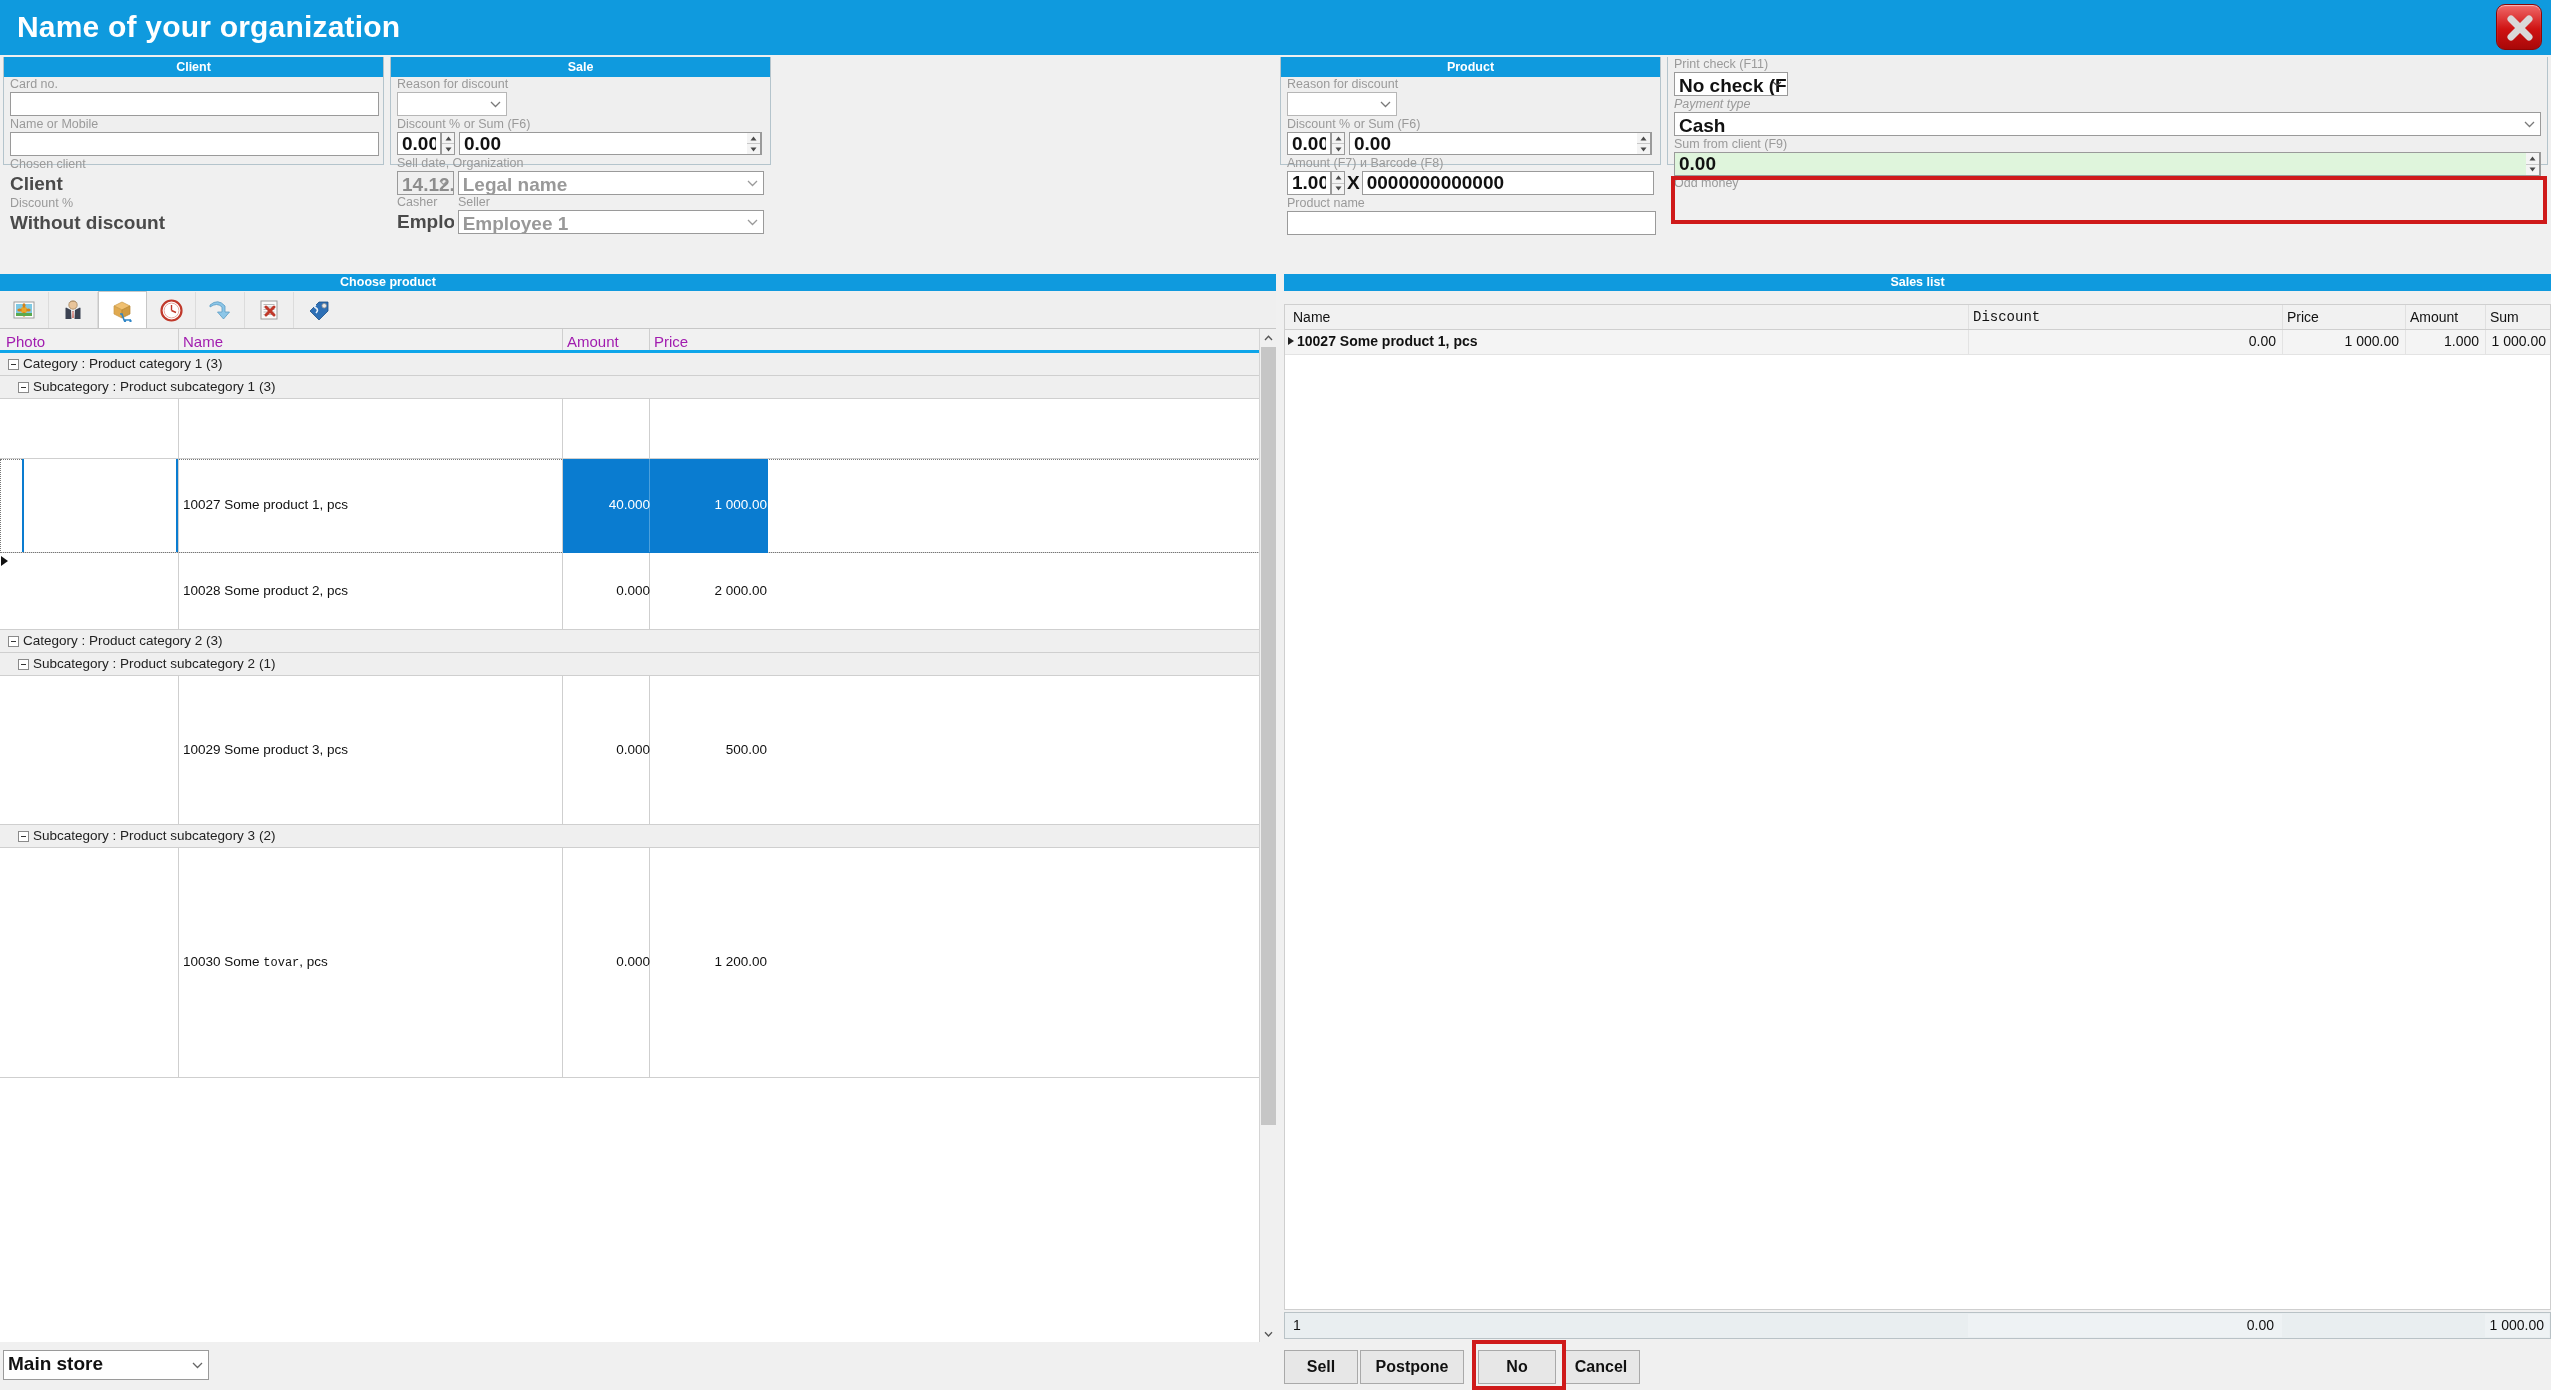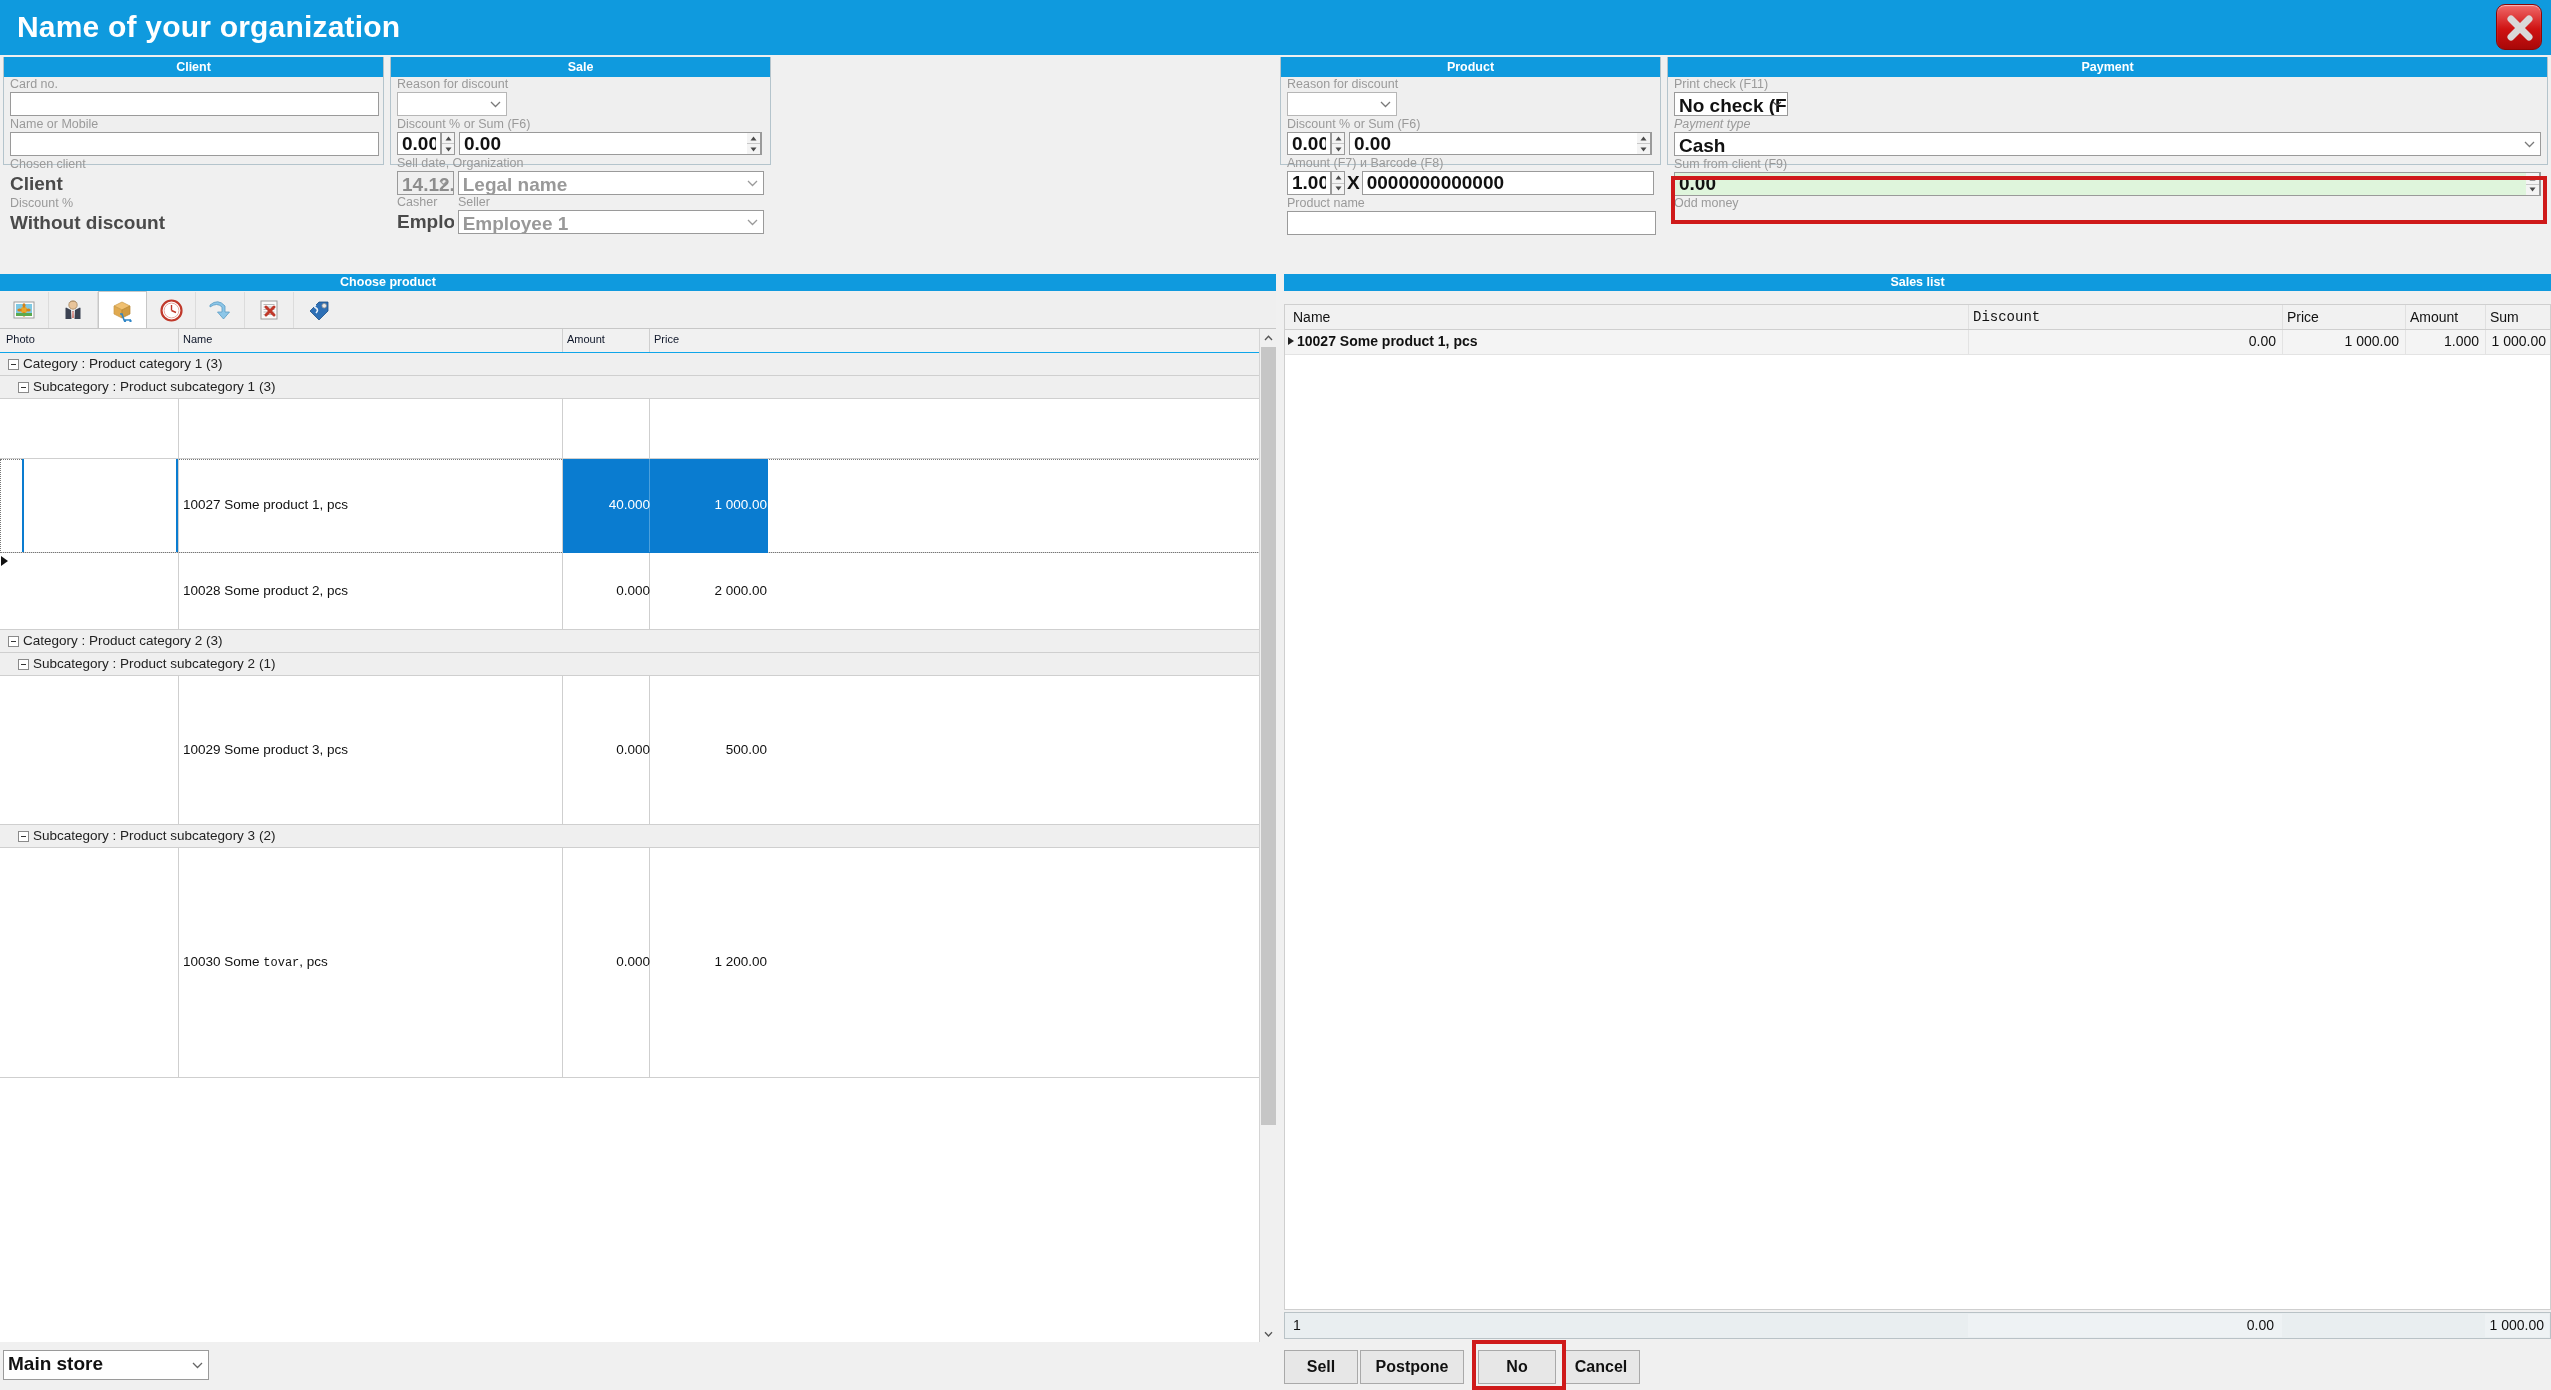--- a/index.html
+++ b/index.html
@@ -112,22 +112,22 @@
   }
   .tbtn.active{ background:#fff; border:1px solid #c7c7c7; border-bottom:none;
                 height:37px; }
 
   
   #prodgrid{
     position:absolute; left:0; top:329px; width:1276px; height:1013px;
     background:#fff; overflow:hidden;
   }
   #prodgrid .ghdr{
-    height:24px; background:#f1f1f1; border-bottom:1px solid #0ea5e9;
-    position:relative; font-size:11px; color:#0f172a;
+    height:24px; background:#f1f1f1; border-bottom:3px solid #0ea5e9;
+    position:relative; font-size:15px; color:#a21caf;
   }
   #prodgrid .ghdr span{ position:absolute; top:4px; }
   .vline{ position:absolute; top:0; bottom:0; width:1px; background:#cfcfcf; }
 
   .grouprow{
     position:relative; height:23px; background:#efefef;
     border-bottom:1px solid #cfcfcf; font-size:13.5px; color:#222;
   }
   .grouprow .lbl{ position:absolute; top:3px; white-space:nowrap; }
   .expander{
@@ -386,21 +386,20 @@
       </div>
       <div style="font-size:19px; font-weight:bold; color:#111; line-height:24px; padding:0 2px;">X</div>
       <input class="tf" style="width: 292px; height: 24px;" value="0000000000000">
     </div>
     <div class="flabel" style="margin-top:1px;">Product name</div>
     <input class="tf plain" style="width: 369px; height: 24px;" value="">
   </div>
 </div>
 
 <div class="group" style="left:1667px; top:57px; width:881px; height:108px;">
-  <div class="ghead">Payment</div>
   <div class="gbody">
     <div class="flabel">Print check (F11)</div>
     <div class="combo" style="width:114px; height:24px;">
       <span>No check (F11)</span>
       <span class="chev">
         <svg width="10" height="6" viewBox="0 0 10 6">
             <polyline points="1,1 5,4.5 9,1" fill="none" stroke="#4a4a4a" stroke-width="1.3"></polyline>
           </svg>
       </span>
     </div>

